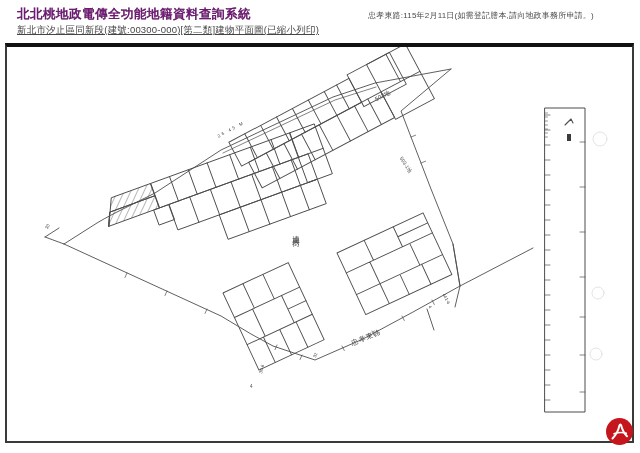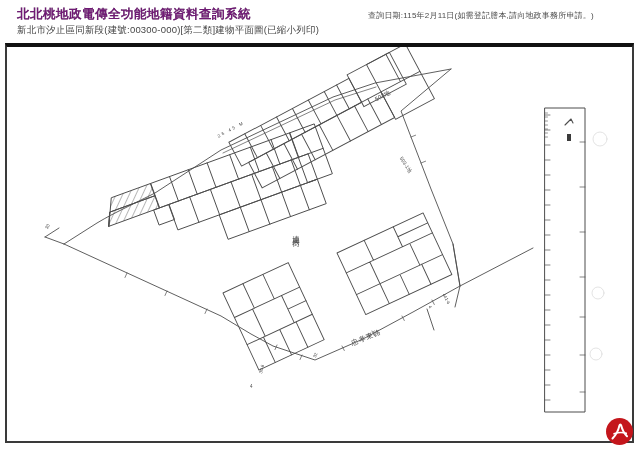--- a/index.html
+++ b/index.html
@@ -8,21 +8,21 @@
     background:#ffffff;
     font-family:"Liberation Sans","DejaVu Sans",sans-serif;
   }
   .hdr-title{
     position:absolute;left:17px;top:6px;
     font-size:12.5px;font-weight:600;letter-spacing:.5px;color:#701a75;
     text-shadow:0 0 .4px rgba(40,40,40,.45);
   }
   .hdr-sub{
     position:absolute;left:17px;top:24px;
-    font-size:9.5px;font-weight:400;letter-spacing:.2px;color:#454545;
+    font-size:9.5px;font-weight:400;letter-spacing:.2px;color:#454545;text-decoration:underline;
   }
   .hdr-date{
     position:absolute;left:368px;top:10px;
     font-size:8px;color:#4a4a4a;letter-spacing:.2px;
   }
   .frame{
     position:absolute;left:5px;top:43px;width:629px;height:400px;
     box-sizing:border-box;background:#fff;
     border:2px solid #3a3a3a;border-top:4px solid #111;
   }
@@ -34,21 +34,21 @@
   .ann-v{writing-mode:vertical-rl;letter-spacing:2px;}
   .pdf-badge{
     position:absolute;left:605px;top:417px;width:29px;height:29px;
     border:none;background:transparent;padding:0;cursor:pointer;
   }
 </style>
 </head>
 <body>
 
 <div class="hdr-title">北北桃地政電傳全功能地籍資料查詢系統</div>
-<div class="hdr-date">查詢日期:115年2月11日(如需登記謄本,請向地政事務所申請。)</div>
+<div class="hdr-date">忠孝東路:115年2月11日(如需登記謄本,請向地政事務所申請。)</div>
 <div class="hdr-sub">新北市汐止區同新段(建號:00300-000)[第二類]建物平面圖(已縮小列印)</div>
 
 <div class="frame">
   <svg width="629" height="394" viewBox="0 0 629 394" fill="none" stroke="#4d4d4d" stroke-width="0.9" stroke-linecap="round" stroke-linejoin="round">
     <defs>
       <pattern id="hatch" width="6" height="6" patternUnits="userSpaceOnUse" patternTransform="rotate(45)">
         <line x1="0" y1="0" x2="0" y2="6" stroke="#4d4d4d" stroke-width="0.8"></line>
       </pattern>
     </defs>
 

